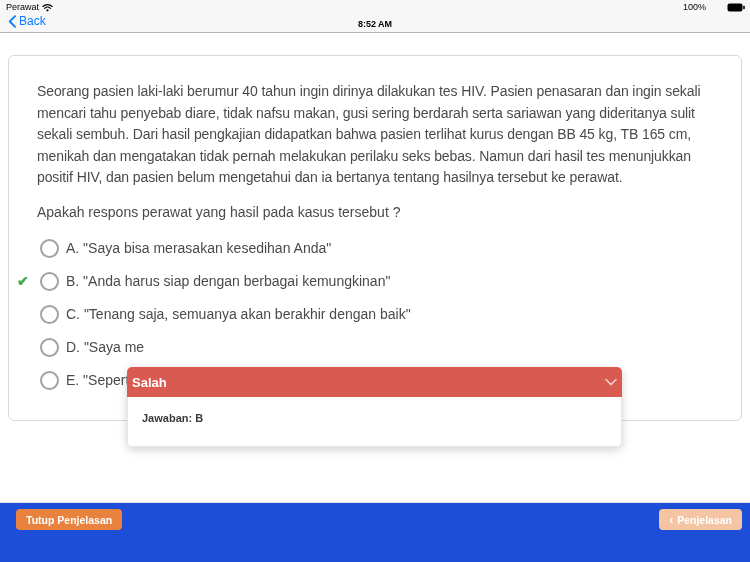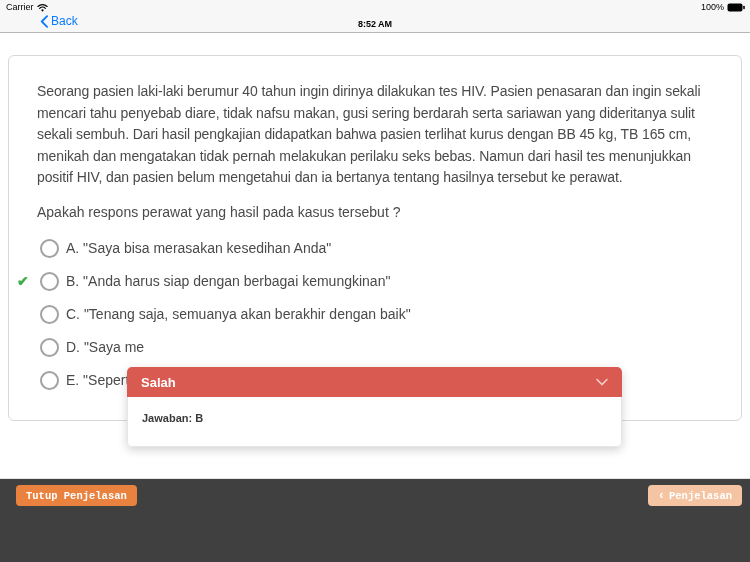--- a/index.html
+++ b/index.html
@@ -5,22 +5,22 @@
   html,body{margin:0;padding:0;background:#fff;}
   .screen{position:relative;width:750px;height:562px;background:#fff;overflow:hidden;
           font-family:"Liberation Sans",sans-serif;-webkit-font-smoothing:antialiased;}
 
   
   .topbar{position:absolute;top:0;left:0;right:0;height:33px;background:#f7f7f7;
           border-bottom:1px solid #b6b6b6;box-sizing:border-box;}
   .statusbar{position:relative;height:14px;font-size:9px;color:#000;}
   .status-left{position:absolute;left:6px;top:2px;display:flex;align-items:center;gap:3px;}
   .status-time{position:absolute;left:0;right:0;top:19px;text-align:center;font-weight:bold;}
-  .status-right{position:absolute;right:5px;top:2px;display:flex;align-items:center;gap:3px;}
-  .navbar{position:relative;height:19px;margin-left:32px;}
+  .status-right{position:absolute;right:5px;top:2px;display:flex;align-items:center;gap:21px;}
+  .navbar{position:relative;height:19px;}
   .back-btn{position:absolute;left:8px;top:0px;display:flex;align-items:center;gap:3px;
             color:var(--accent_blue,#087aff);font-size:12px;cursor:pointer;}
   .nav-title{position:absolute;left:0;right:0;top:1px;text-align:center;
              font-size:11px;font-weight:bold;color:#000;}
 
   
   .card{position:absolute;left:8px;right:8px;top:55px;height:366px;background:#fff;
         border:1px solid #d8d8d8;border-radius:6px;box-sizing:border-box;
         padding:25px 20px 0 28px;}
   .q-text{font-size:14px;line-height:21.5px;color:#4a4a4a;letter-spacing:-0.1px;}
@@ -30,45 +30,45 @@
   .check{width:23px;font-size:14px;font-weight:bold;color:var(--green,#3fae49);line-height:1;}
   .radio{width:15px;height:15px;border:2px solid #a2a2a2;border-radius:50%;
          background:#fff;flex:0 0 auto;}
   .opt-label{margin-left:7px;font-size:14px;color:#4a4a4a;white-space:nowrap;}
 
   
   .popup{position:absolute;left:127px;top:367px;width:495px;z-index:5;
          border-radius:5px;box-shadow:0 3px 10px rgba(0,0,0,0.18);}
   .popup-header{height:30px;background:var(--red,#d85a50);border-radius:5px 5px 0 0;
                 display:flex;align-items:center;justify-content:space-between;
-                padding:0 14px;color:#fff;font-size:13px;font-weight:bold;cursor:pointer;}
+                padding:0 5px;color:#fff;font-size:13px;font-weight:bold;cursor:pointer;}
   .popup-body{height:50px;background:#fff;border:1px solid #e6e6e6;border-top:none;
               border-radius:0 0 5px 5px;box-sizing:border-box;
               padding:15px 14px 0;font-size:11px;font-weight:bold;color:#3a3a3a;}
 
   
-  .footer{position:absolute;left:0;right:0;bottom:0;height:84px;background:#404040;
-          border-top:1px solid #e4e4e4;box-sizing:border-box;font-family:Liberation Mono, monospace;}
+  .footer{position:absolute;left:0;right:0;bottom:0;height:60px;background:#1d4ed8;
+          border-top:1px solid #e4e4e4;box-sizing:border-box;}
   .btn{height:21px;border:none;border-radius:4px;background:var(--orange,#e8823e);
        color:#fff;font-family:inherit;font-size:10.5px;font-weight:bold;
        display:inline-flex;align-items:center;gap:4px;padding:0 10px;cursor:pointer;}
   .btn .chev{font-size:12px;line-height:1;font-weight:bold;}
   .btn.disabled{background:var(--orange_disabled,#f5c5a3);cursor:default;}
   .footer-left{position:absolute;left:16px;top:6px;}
   .footer-right{position:absolute;right:8px;top:6px;display:flex;gap:6px;}
 </style>
 </head>
 <body>
 
 <div class="screen">
 
   <div class="topbar">
     <div class="statusbar">
       <div class="status-left">
-        <span>Carrier</span>
+        <span>Perawat</span>
         <span style="display:inline-flex;">
           <svg width="11" height="9" viewBox="0 0 12 9">
             <path d="M1 3.4 a7.2 7.2 0 0 1 10 0" fill="none" stroke="#000" stroke-width="1.3" stroke-linecap="round"></path>
             <path d="M2.9 5.4 a4.4 4.4 0 0 1 6.2 0" fill="none" stroke="#000" stroke-width="1.3" stroke-linecap="round"></path>
             <circle cx="6" cy="7.6" r="1.2" fill="#000"></circle>
           </svg>
         </span>
       </div>
       <div class="status-time">8:52 AM</div>
       <div class="status-right">

